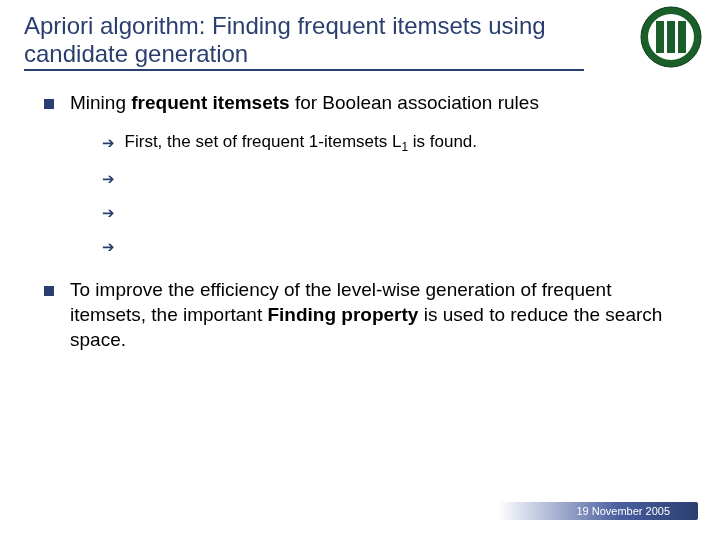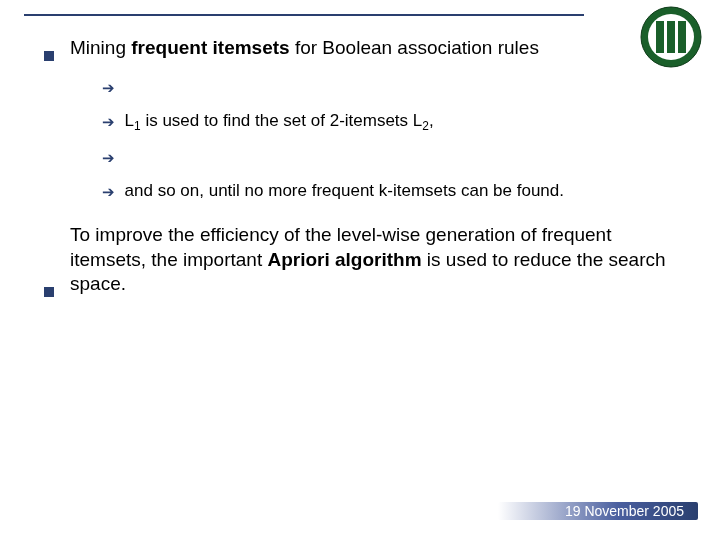--- a/index.html
+++ b/index.html
@@ -33,21 +33,21 @@
     top: 6px;
     right: 18px;
     width: 62px;
     height: 62px;
   }
   .content {
     padding: 14px 44px 0 44px;
   }
   .bullet-item {
     display: flex;
-    align-items: flex-end;
+    align-items: flex-start;
     margin-bottom: 22px;
     font-size: 19px;
     color: #000;
     line-height: 1.3;
   }
   .square-bullet {
     width: 10px;
     height: 10px;
     background: #2a3f6f;
     flex-shrink: 0;
@@ -83,31 +83,32 @@
     align-items: center;
   }
   .footer-gradient {
     width: 200px;
     height: 18px;
     background: linear-gradient(to right, rgba(255,255,255,0) 0%, #4a5f9f 60%, #2a3f6f 100%);
     border-radius: 2px;
   }
   .footer-date {
     position: absolute;
-    right: 14px;
+    right: 28px;
     color: #fff;
-    font-size: 14px;
+    font-size: 11px;
     white-space: nowrap;
   }
   b { font-weight: bold; }
 </style>
 </head>
 <body>
 
 <div class="title-area">
+  <div class="title">Apriori algorithm: Finding frequent itemsets using candidate generation</div>
   <div class="title-underline"></div>
   <div class="logo">
     <svg viewBox="0 0 62 62">
       <circle cx="31" cy="31" r="30" fill="#1a5f2a" stroke="#0d3a18" stroke-width="1"></circle>
       <circle cx="31" cy="31" r="23" fill="#ffffff"></circle>
       <rect x="16" y="15" width="8" height="32" fill="#1a5f2a"></rect>
       <rect x="27" y="15" width="8" height="32" fill="#1a5f2a"></rect>
       <rect x="38" y="15" width="8" height="32" fill="#1a5f2a"></rect>
     </svg>
   </div>
@@ -117,37 +118,36 @@
 
   <div class="bullet-item">
     <div class="square-bullet"></div>
     <div class="bullet-text">Mining <b>frequent itemsets</b> for Boolean association rules</div>
   </div>
 
 
   <div class="sub-list">
     <div class="sub-item">
       <span class="arrow-bullet">➔</span>
-    </div>
-    <div class="sub-item">
-      <span class="arrow-bullet">➔</span>
-      <span class="sub-text">L<sub>1</sub> is used to find the set of 2-itemsets L<sub>2</sub>,</span>
+      <span class="sub-text">First, the set of frequent 1-itemsets L<sub>1</sub> is found.</span>
     </div>
     <div class="sub-item">
       <span class="arrow-bullet">➔</span>
     </div>
     <div class="sub-item">
       <span class="arrow-bullet">➔</span>
-      <span class="sub-text">and so on, until no more frequent k-itemsets can be found.</span>
+    </div>
+    <div class="sub-item">
+      <span class="arrow-bullet">➔</span>
     </div>
   </div>
 
   <div class="bullet-item">
     <div class="square-bullet"></div>
-    <div class="bullet-text">To improve the efficiency of the level-wise generation of frequent itemsets, the important <b>Apriori algorithm</b> is used to reduce the search space.</div>
+    <div class="bullet-text">To improve the efficiency of the level-wise generation of frequent itemsets, the important <b>Finding property</b> is used to reduce the search space.</div>
   </div>
 
 </div>
 
 <div class="footer-bar">
   <div class="footer-gradient"></div>
   <div class="footer-date">19 November 2005</div>
 </div>
 
 </body></html>

